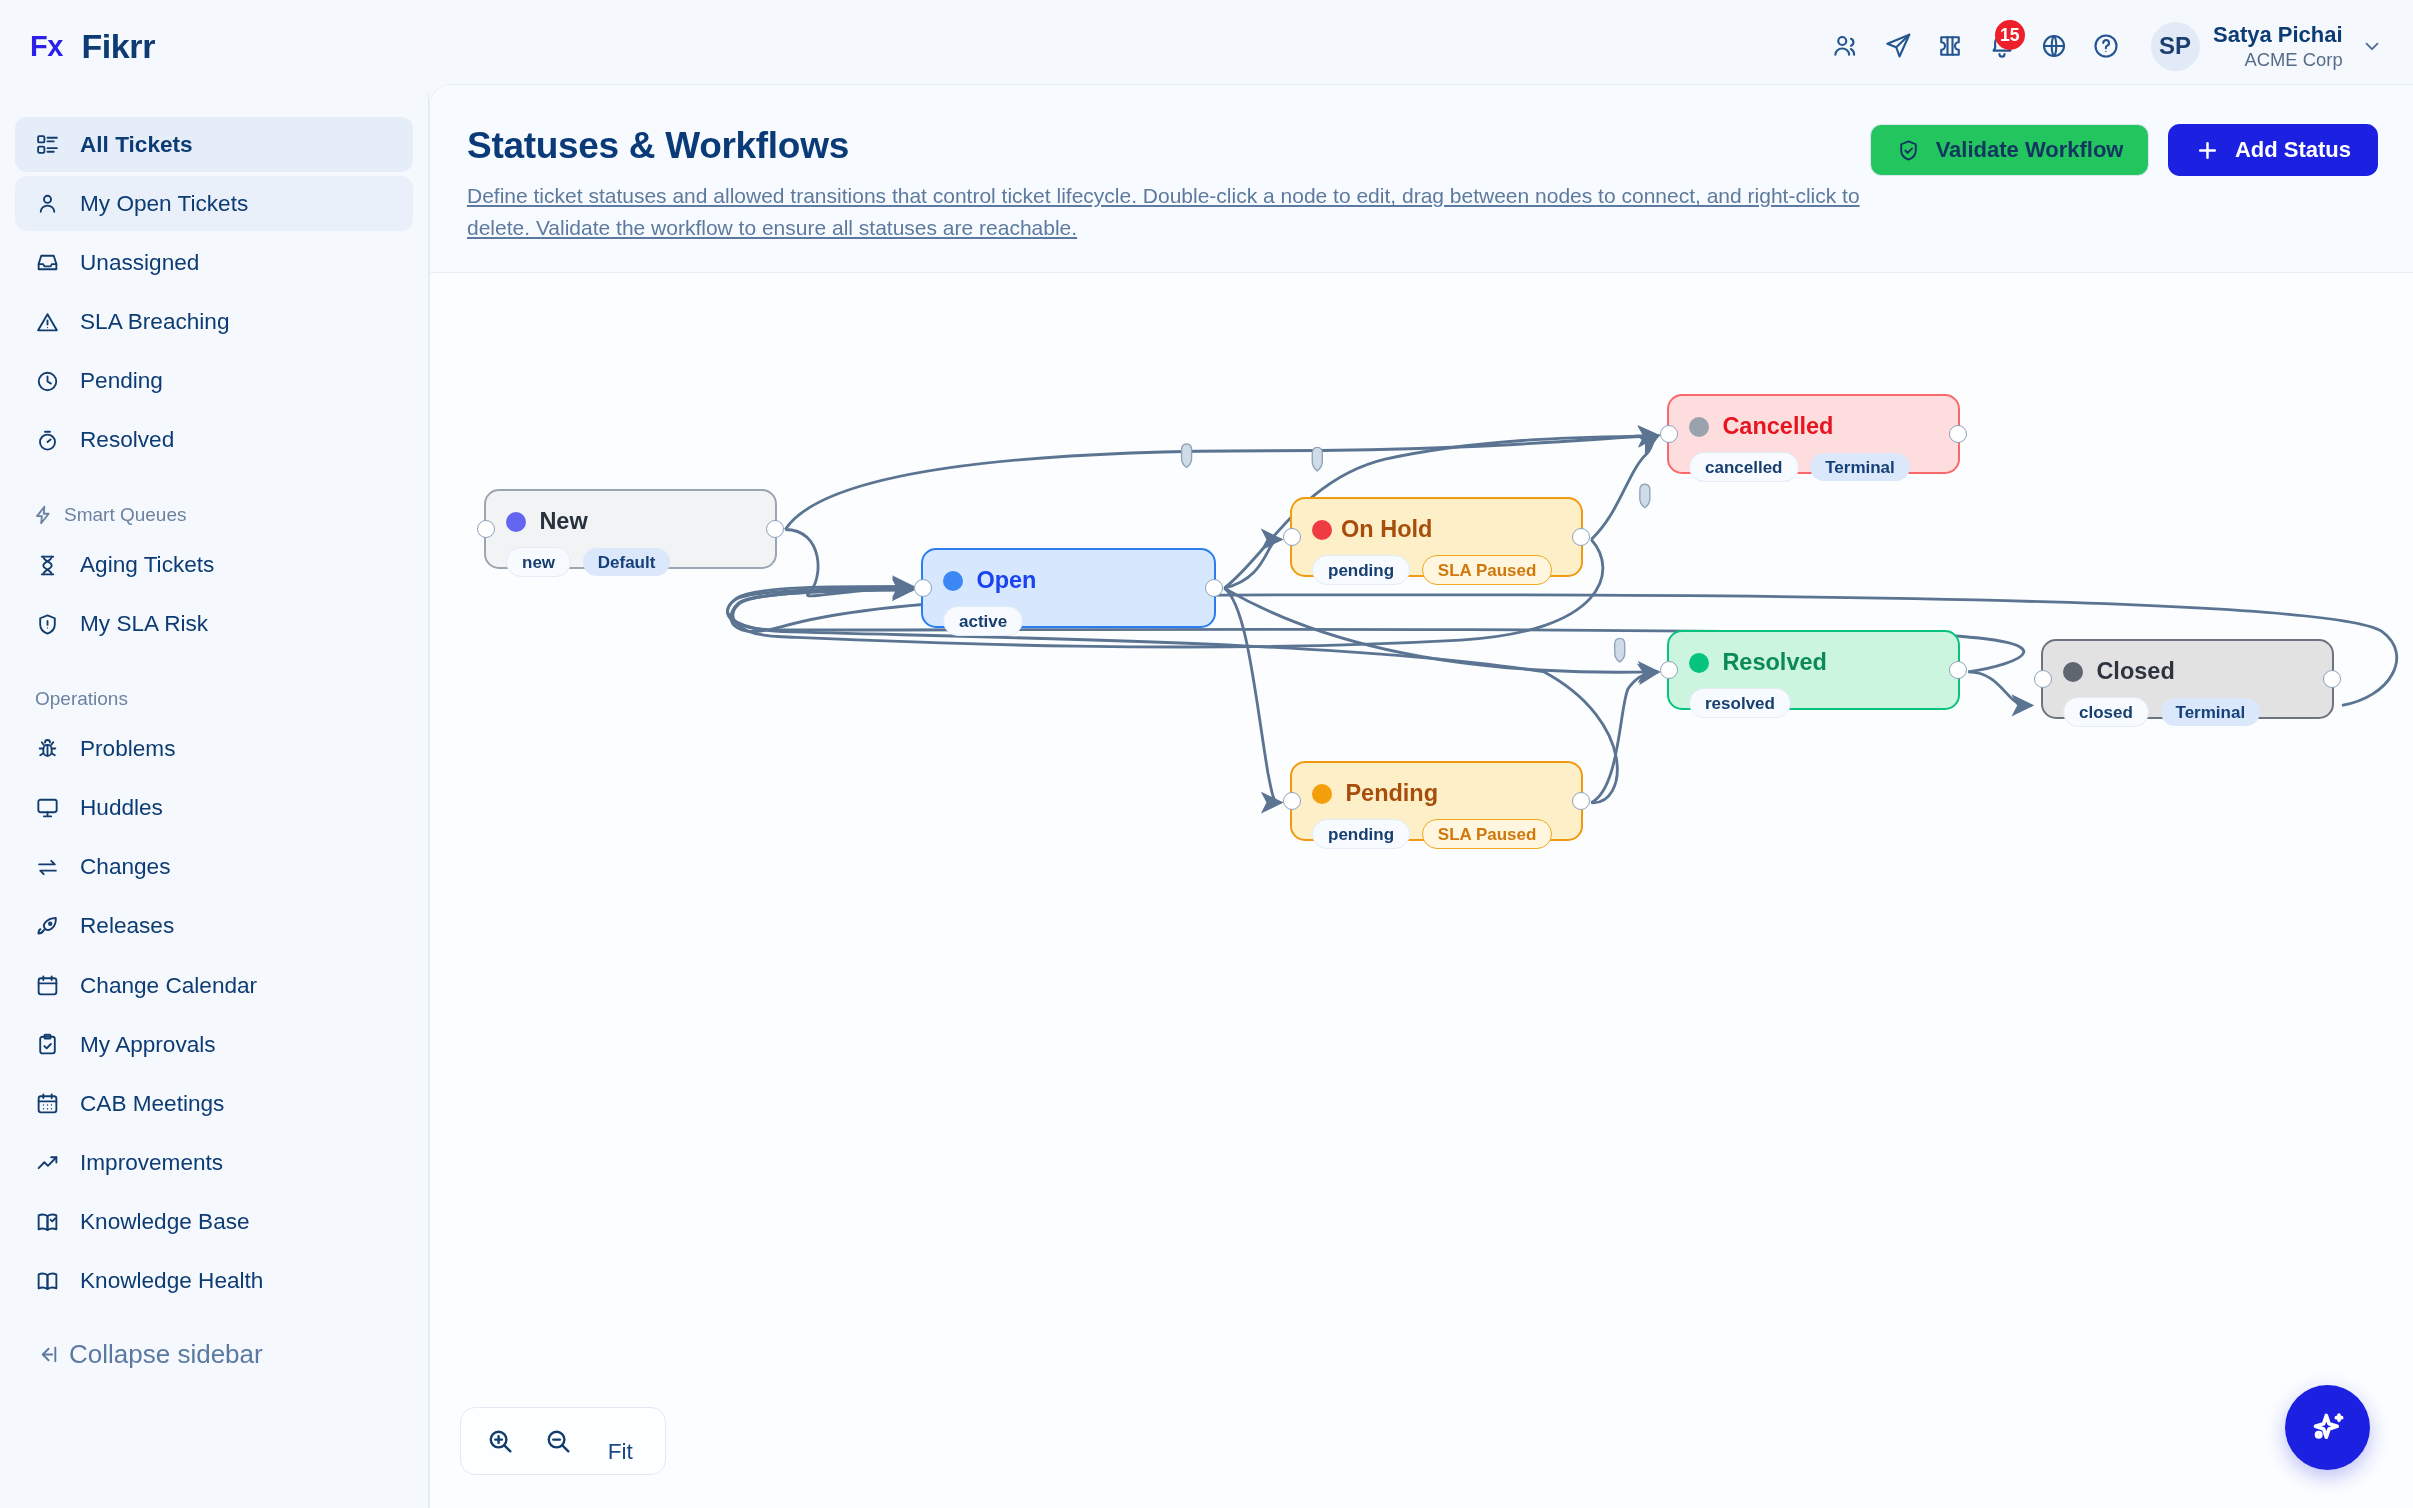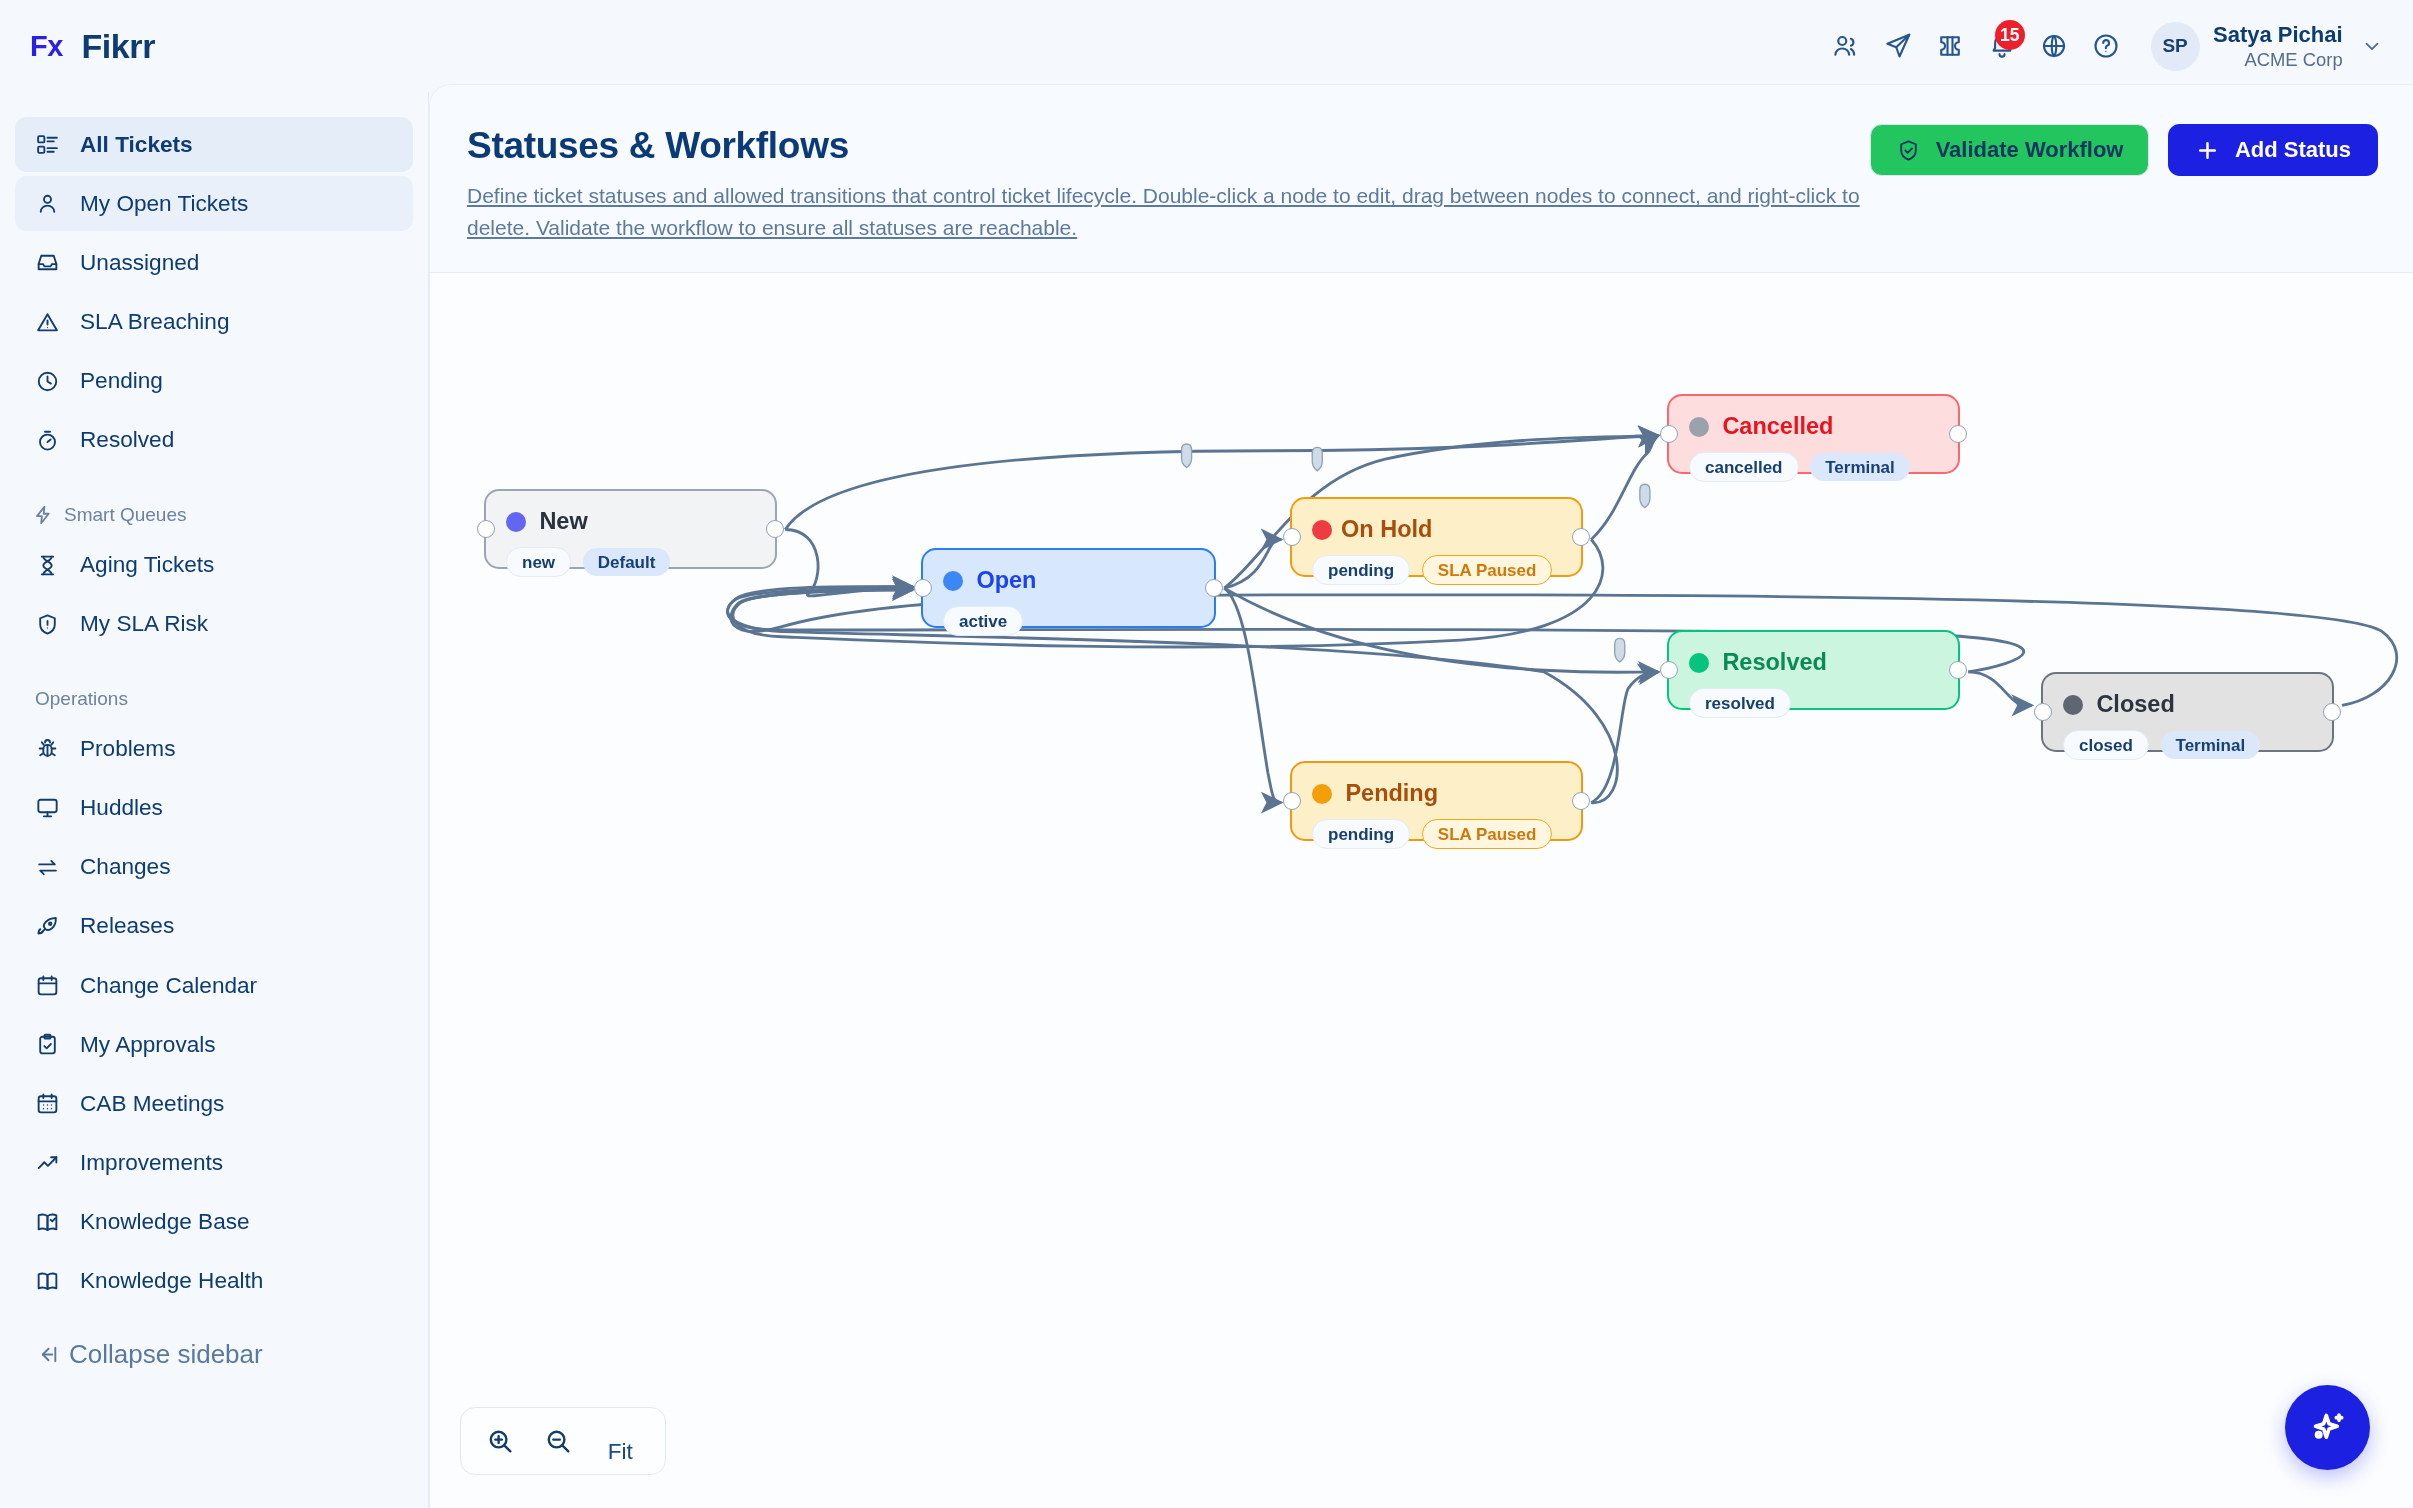--- a/index.html
+++ b/index.html
@@ -32,21 +32,21 @@
   .badge {
     position: absolute; top: 0px; right: 3.4px;
     min-width: 30px; height: 30px; border-radius: 15px;
     background: #ee1e2b; color: #fff; font-size: 17.6px; font-weight: 700;
     display: flex; align-items: center; justify-content: center; padding: 0 5px;
   }
   .user-chip { display: flex; align-items: center; gap: 13.4px; margin-left: 18.4px; cursor: pointer; }
   .avatar {
     width: 49px; height: 49px; border-radius: 50%; background: #e3eaf7;
     display: flex; align-items: center; justify-content: center;
-    font-size: 19px; font-weight: 700; color: #1b3f6e;
+    font-size: 24px; font-weight: 700; color: #1b3f6e;
   }
   .user-text { display: flex; flex-direction: column; align-items: flex-end; line-height: 1.25; }
   .user-name { font-size: 22px; font-weight: 700; color: #0d3b73; }
   .user-org { font-size: 18.4px; color: #566d8a; }
   .chev { width: 22px; height: 22px; stroke: #4a6c95; stroke-width: 2; fill: none; margin-left: 5px; }
 
   
   .sidebar {
     position: absolute; left: 0; top: 92px; width: 429px; height: 1416px;
     background: #f5f9fd; padding: 25px 15px 0 15px;
@@ -564,21 +564,21 @@
       <span class="port right"></span>
       <div class="node-title">
         <span class="dot" style="background:#06c37e"></span>
         <span>Resolved</span>
       </div>
       <div class="tags">
         <span class="tag tag-key">resolved</span>
       </div>
     </div>
 
-    <div class="node n-clos" style="left:1611px; top:369px; width:293px; height:80px;">
+    <div class="node n-clos" style="left:1611px; top:336px; width:293px; height:80px;">
       <span class="port left"></span>
       <span class="port right"></span>
       <div class="node-title">
         <span class="dot" style="background:#5d6671"></span>
         <span>Closed</span>
       </div>
       <div class="tags">
         <span class="tag tag-key">closed</span>
         <span class="tag tag-chip">Terminal</span>
       </div>

